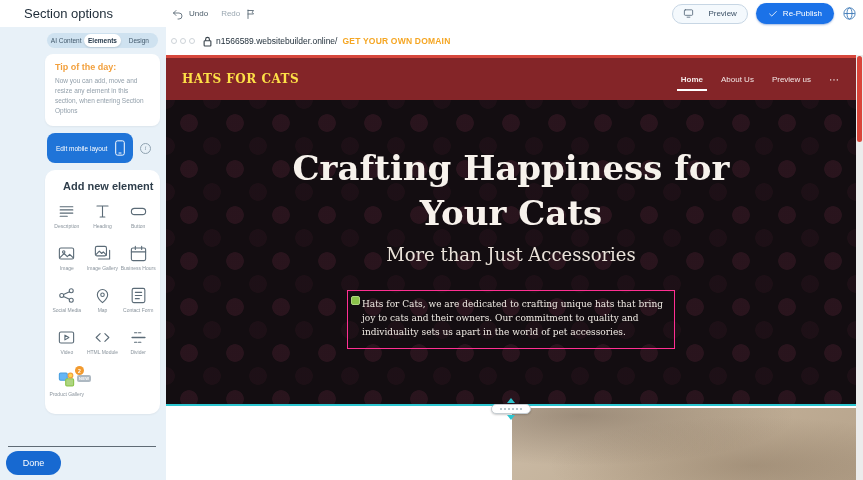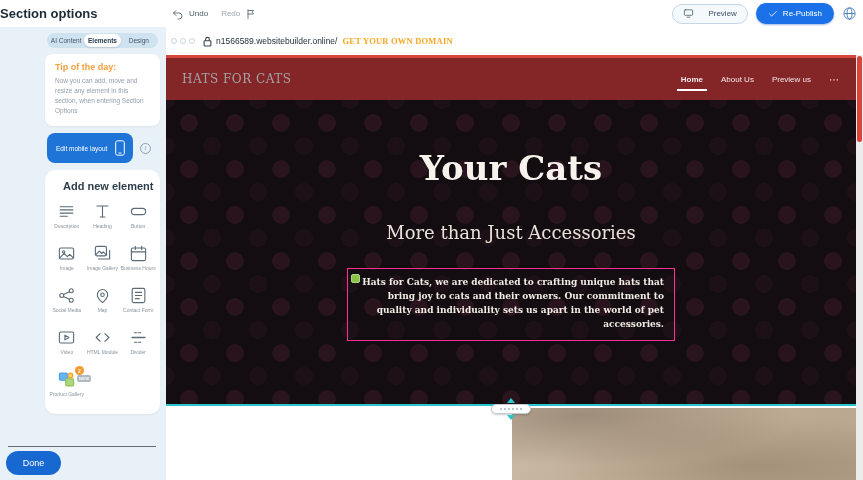--- a/index.html
+++ b/index.html
@@ -1,21 +1,21 @@
 <!DOCTYPE html>
 <html><head>
 <meta charset="utf-8">
 <style>
   * { margin:0; padding:0; box-sizing:border-box; }
   html,body { width:863px; height:480px; font-family:"Liberation Sans", sans-serif; background:#fff; overflow:hidden; }
   .app { position:relative; width:863px; height:480px; background:#fff; }
 
   
   .topbar { position:absolute; top:0; left:0; width:863px; height:27px; background:#fff; display:flex; align-items:center; z-index:30; }
-  .topbar-title { font-size:13px; font-weight:bold; color:#1c2a36; margin-left:0; }
+  .topbar-title { font-size:13px; font-weight:normal; color:#1c2a36; margin-left:24px; }
   .history { position:absolute; left:172px; top:0; height:27px; display:flex; align-items:center; gap:5px; color:#4a5b68; font-size:8px; }
   .hicon { width:12px; height:12px; display:inline-flex; }
   .hicon svg { width:12px; height:12px; stroke:#4a5b68; fill:none; stroke-width:1.6; stroke-linecap:round; stroke-linejoin:round; }
   .topbar-right { margin-left:auto; display:flex; align-items:center; gap:8px; margin-right:6px; }
   .btn-preview { display:flex; align-items:center; gap:14px; height:20px; padding:0 10px; border:1px solid #c7d6e4; border-radius:11px; background:#f4f9fd; color:#3c5166; font-size:8px; cursor:pointer; }
   .btn-preview svg { width:11px; height:11px; stroke:#3c5166; fill:none; stroke-width:1.6; stroke-linecap:round; }
   .btn-republish { display:flex; align-items:center; gap:5px; height:21px; padding:0 12px; border:none; border-radius:12px; background:#1b72e8; color:#fff; font-size:8px; cursor:pointer; box-shadow:0 1px 2px rgba(20,80,180,.4); }
   .btn-republish svg { width:10px; height:10px; stroke:#fff; fill:none; stroke-width:2; stroke-linecap:round; stroke-linejoin:round; }
   .globe { width:15px; height:15px; }
   .globe svg { width:15px; height:15px; stroke:#2b6cb0; fill:none; stroke-width:1.3; }
@@ -49,43 +49,43 @@
   .btn-done { position:absolute; left:6px; bottom:5px; width:55px; height:24px; background:#1769d1; color:#fff; border:none; border-radius:13px; font-size:9px; cursor:pointer; }
 
   
   .preview-area { position:absolute; top:27px; left:166px; right:0; bottom:0; background:#fff; }
   .browser-bar { position:absolute; top:0; left:0; right:0; height:28px; background:#fff; display:flex; align-items:center; padding-left:5px; }
   .win-dots { display:flex; gap:3px; margin-right:8px; }
   .win-dots i { width:6px; height:6px; border:1px solid #cdd3d8; border-radius:50%; }
   .lock { width:9px; height:11px; margin-right:4px; display:flex; }
   .lock svg { width:9px; height:11px; stroke:#3a444c; fill:none; stroke-width:1.5; }
   .url-text { font-size:8.5px; color:#23313c; }
-  .domain-cta { font-size:8.5px; font-weight:bold; color:#f5a623; margin-left:5px; cursor:pointer; letter-spacing:.2px;font-family:Liberation Serif, serif; }
+  .domain-cta { font-size:8.5px; font-weight:bold; color:#f5a623; margin-left:5px; cursor:pointer; letter-spacing:.2px; }
 
   .site { position:absolute; top:28px; left:0; right:7px; bottom:0; background:#fff; overflow:hidden; }
   .accent-strip { height:3px; background:#d6473c; }
   .site-header { height:42px; background:#842528; display:flex; align-items:center; padding:0 16px; }
-  .logo { font-family:"DejaVu Serif",serif; font-weight:normal; font-size:12px; color:#a3a3a3; letter-spacing:.5px; }
+  .logo { font-family:"DejaVu Serif",serif; font-weight:bold; font-size:12px; color:#fde047; letter-spacing:.5px; }
   .site-nav { margin-left:auto; display:flex; align-items:center; gap:18px; font-size:8px; color:#f3e7e6; }
   .nav-item { cursor:pointer; position:relative; }
   .nav-item.active { font-weight:bold; }
   .nav-item.active::after { content:""; position:absolute; left:-4px; right:-4px; bottom:-7px; height:2px; background:#fff; }
   .nav-more { font-size:10px; cursor:pointer; letter-spacing:1px; }
 
   .hero { position:relative; height:306px; text-align:center;
     background-color:#130d11;
     background-image:
       radial-gradient(rgba(150,55,90,.17) 26%, transparent 28%),
       radial-gradient(rgba(95,35,55,.14) 26%, transparent 28%);
     background-size:46px 46px; background-position:0 0, 23px 23px;
     border-bottom:2px solid #2cc5cf; }
   .hero-heading { font-family:"DejaVu Serif",serif; font-weight:600; font-size:34px; line-height:1.32; color:#f7f2ec; padding-top:46px; }
   .hero-heading span { display:block; }
-  .hero-sub { font-family:"DejaVu Serif",serif; font-size:18px; color:#e9e2d9; margin-top:31px; }
-  .hero-para { position:relative; width:328px; margin:25px auto 0; border:1px solid #ff2f92; padding:7px 10px 8px 14px; font-family:"DejaVu Serif",serif; font-size:9px; line-height:1.55; color:#f0ebe4; text-align:right;font-weight:bold; }
+  .hero-sub { font-family:"DejaVu Serif",serif; font-size:18px; color:#e9e2d9; margin-top:8px; }
+  .hero-para { position:relative; width:328px; margin:25px auto 0; border:1px solid #ff2f92; padding:7px 10px 8px 14px; font-family:"DejaVu Serif",serif; font-size:9px; line-height:1.55; color:#f0ebe4; text-align:left; }
   .green-chip { position:absolute; left:3px; top:5px; width:9px; height:9px; background:#8bc34a; border:1px solid #aed581; border-radius:2px; }
 
   .section-handle { position:absolute; left:50%; top:343px; transform:translateX(-50%); width:42px; height:26px; z-index:5; display:flex; flex-direction:column; align-items:center; }
   .arrow-up, .arrow-down { width:0; height:0; border-left:4px solid transparent; border-right:4px solid transparent; }
   .arrow-up { border-bottom:5px solid #2cc5cf; }
   .arrow-down { border-top:5px solid #2cc5cf; }
   .handle-pill { width:40px; height:10px; background:#fff; border:1px solid #c6cdd2; border-radius:5px; margin:1px 0; display:flex; align-items:center; justify-content:center; gap:2px; cursor:ns-resize; box-shadow:0 1px 2px rgba(0,0,0,.2); }
   .handle-pill i { width:2px; height:2px; background:#9fb4bd; border-radius:50%; }
 
   .below-section { position:absolute; left:0; top:353px; right:0; bottom:0; background:#fff; }
@@ -330,20 +330,21 @@
         <nav class="site-nav">
           <span class="nav-item active">Home</span>
           <span class="nav-item">About Us</span>
           <span class="nav-item">Preview us</span>
           <span class="nav-more">⋯</span>
         </nav>
       </div>
 
       <div class="hero">
         <h1 class="hero-heading">
+          <span>Crafting Happiness for</span>
           <span>Your Cats</span>
         </h1>
         <div class="hero-sub">More than Just Accessories</div>
         <div class="hero-para">
           <span class="green-chip"></span>
           <span>Hats for Cats, we are dedicated to crafting unique hats that bring joy to cats and their owners. Our commitment to quality and individuality sets us apart in the world of pet accessories.</span>
         </div>
       </div>
 
       <div class="section-handle">

